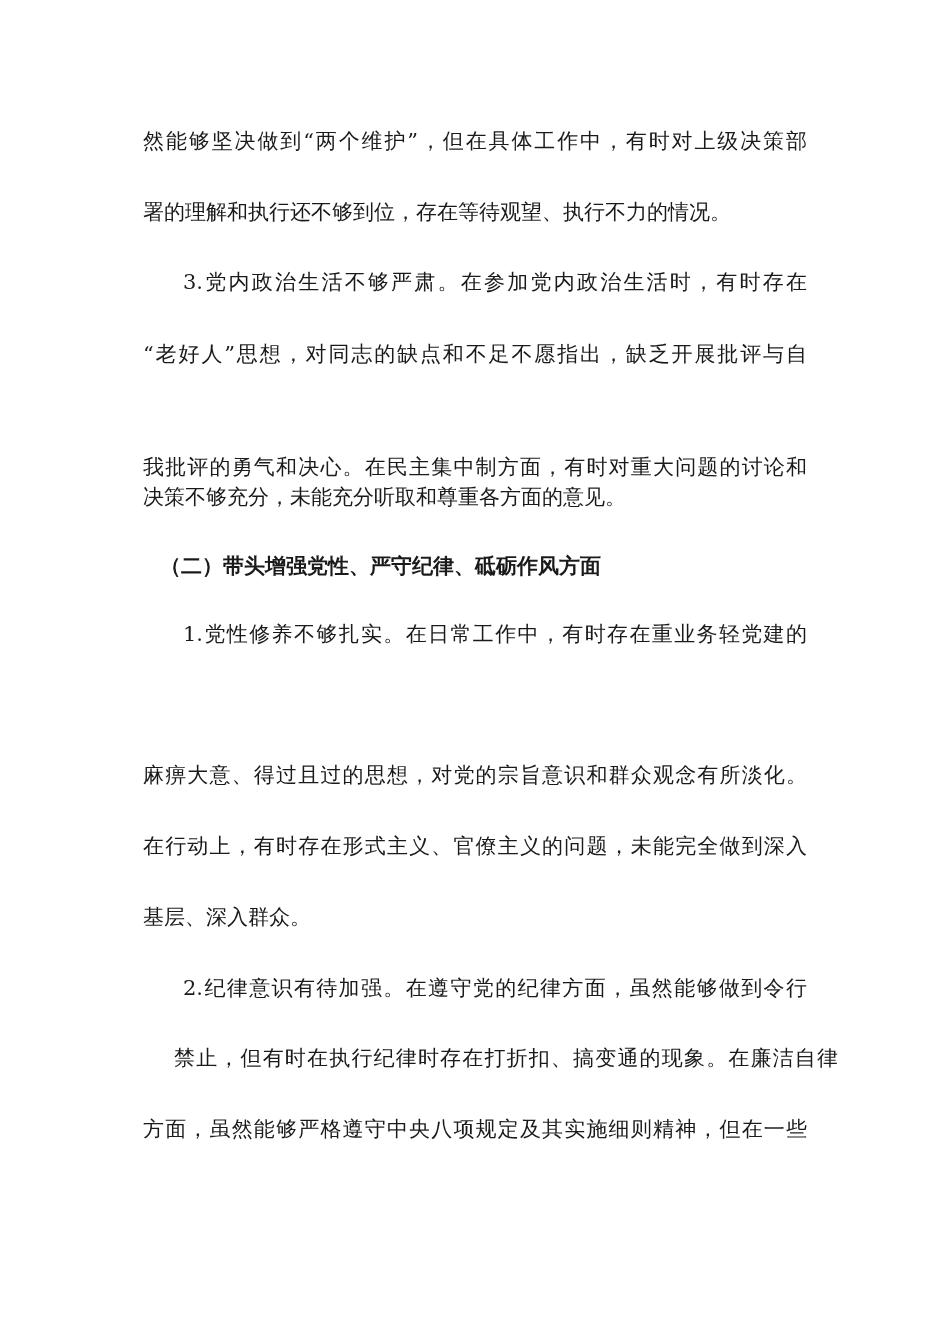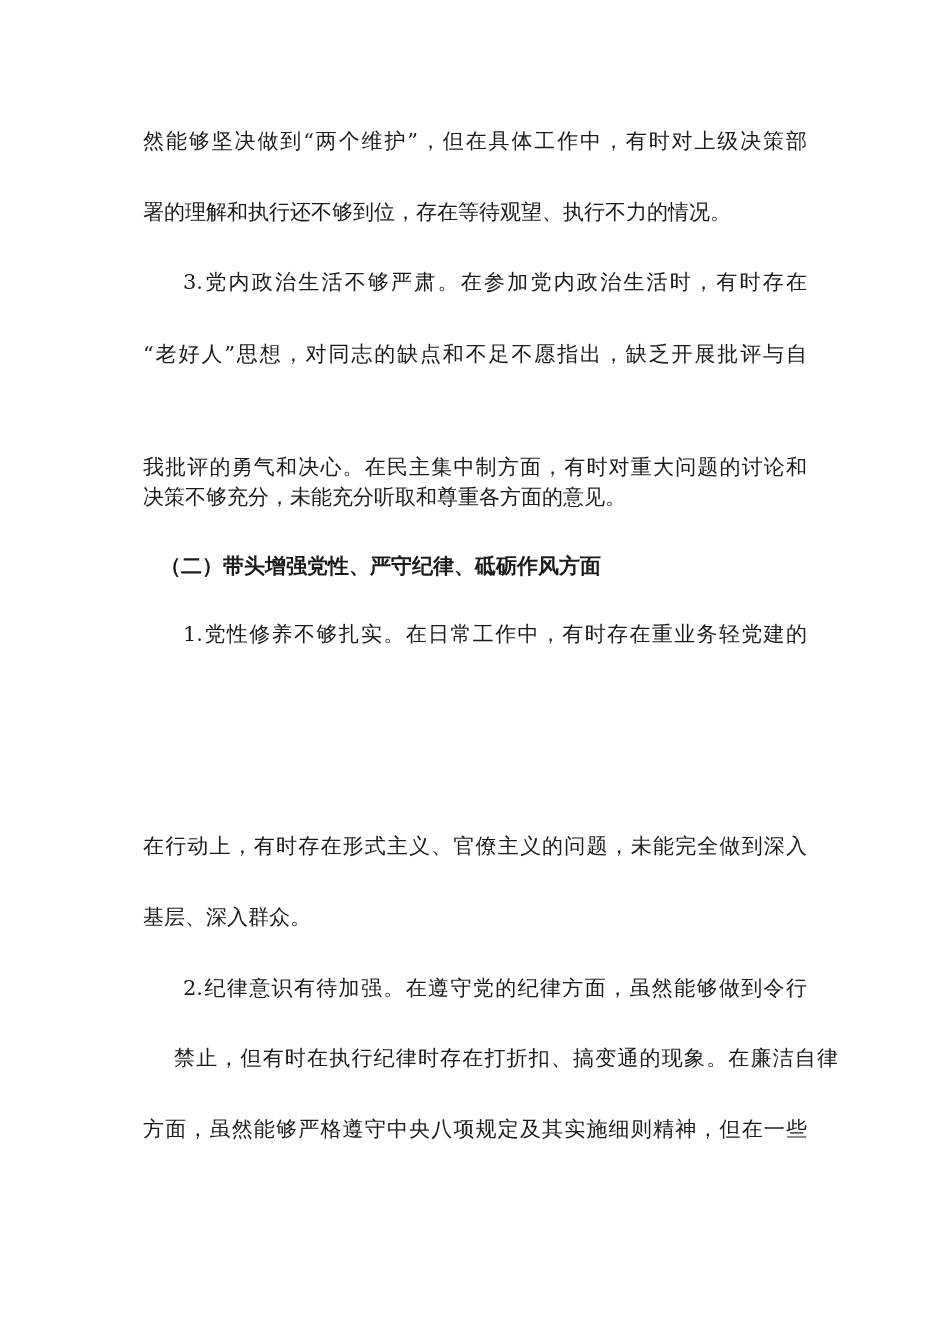--- a/index.html
+++ b/index.html
@@ -59,20 +59,21 @@
   <div class="line last" style="top:197px;">署的理解和执行还不够到位，存在等待观望、执行不力的情况。</div>
 
   <div class="line indent" style="top:267px;">3.党内政治生活不够严肃。在参加党内政治生活时，有时存在</div>
   <div class="line" style="top:339px;">“老好人”思想，对同志的缺点和不足不愿指出，缺乏开展批评与自</div>
   <div class="line" style="top:432px;margin-top:20px;">我批评的勇气和决心。在民主集中制方面，有时对重大问题的讨论和</div>
   <div class="line last" style="top:482px;">决策不够充分，未能充分听取和尊重各方面的意见。</div>
 
   <div class="line heading" style="top:551px;">（二）带头增强党性、严守纪律、砥砺作风方面</div>
 
   <div class="line indent" style="top:619px;">1.党性修养不够扎实。在日常工作中，有时存在重业务轻党建的</div>
+  <div class="line" style="top:760px;">麻痹大意、得过且过的思想，对党的宗旨意识和群众观念有所淡化。</div>
   <div class="line" style="top:831px;">在行动上，有时存在形式主义、官僚主义的问题，未能完全做到深入</div>
   <div class="line last" style="top:902px;">基层、深入群众。</div>
 
   <div class="line indent" style="top:973px;">2.纪律意识有待加强。在遵守党的纪律方面，虽然能够做到令行</div>
   <div class="line" style="top:1043px;margin-left:31px;">禁止，但有时在执行纪律时存在打折扣、搞变通的现象。在廉洁自律</div>
   <div class="line" style="top:1114px;">方面，虽然能够严格遵守中央八项规定及其实施细则精神，但在一些</div>
 
 </div>
 
 </body></html>

